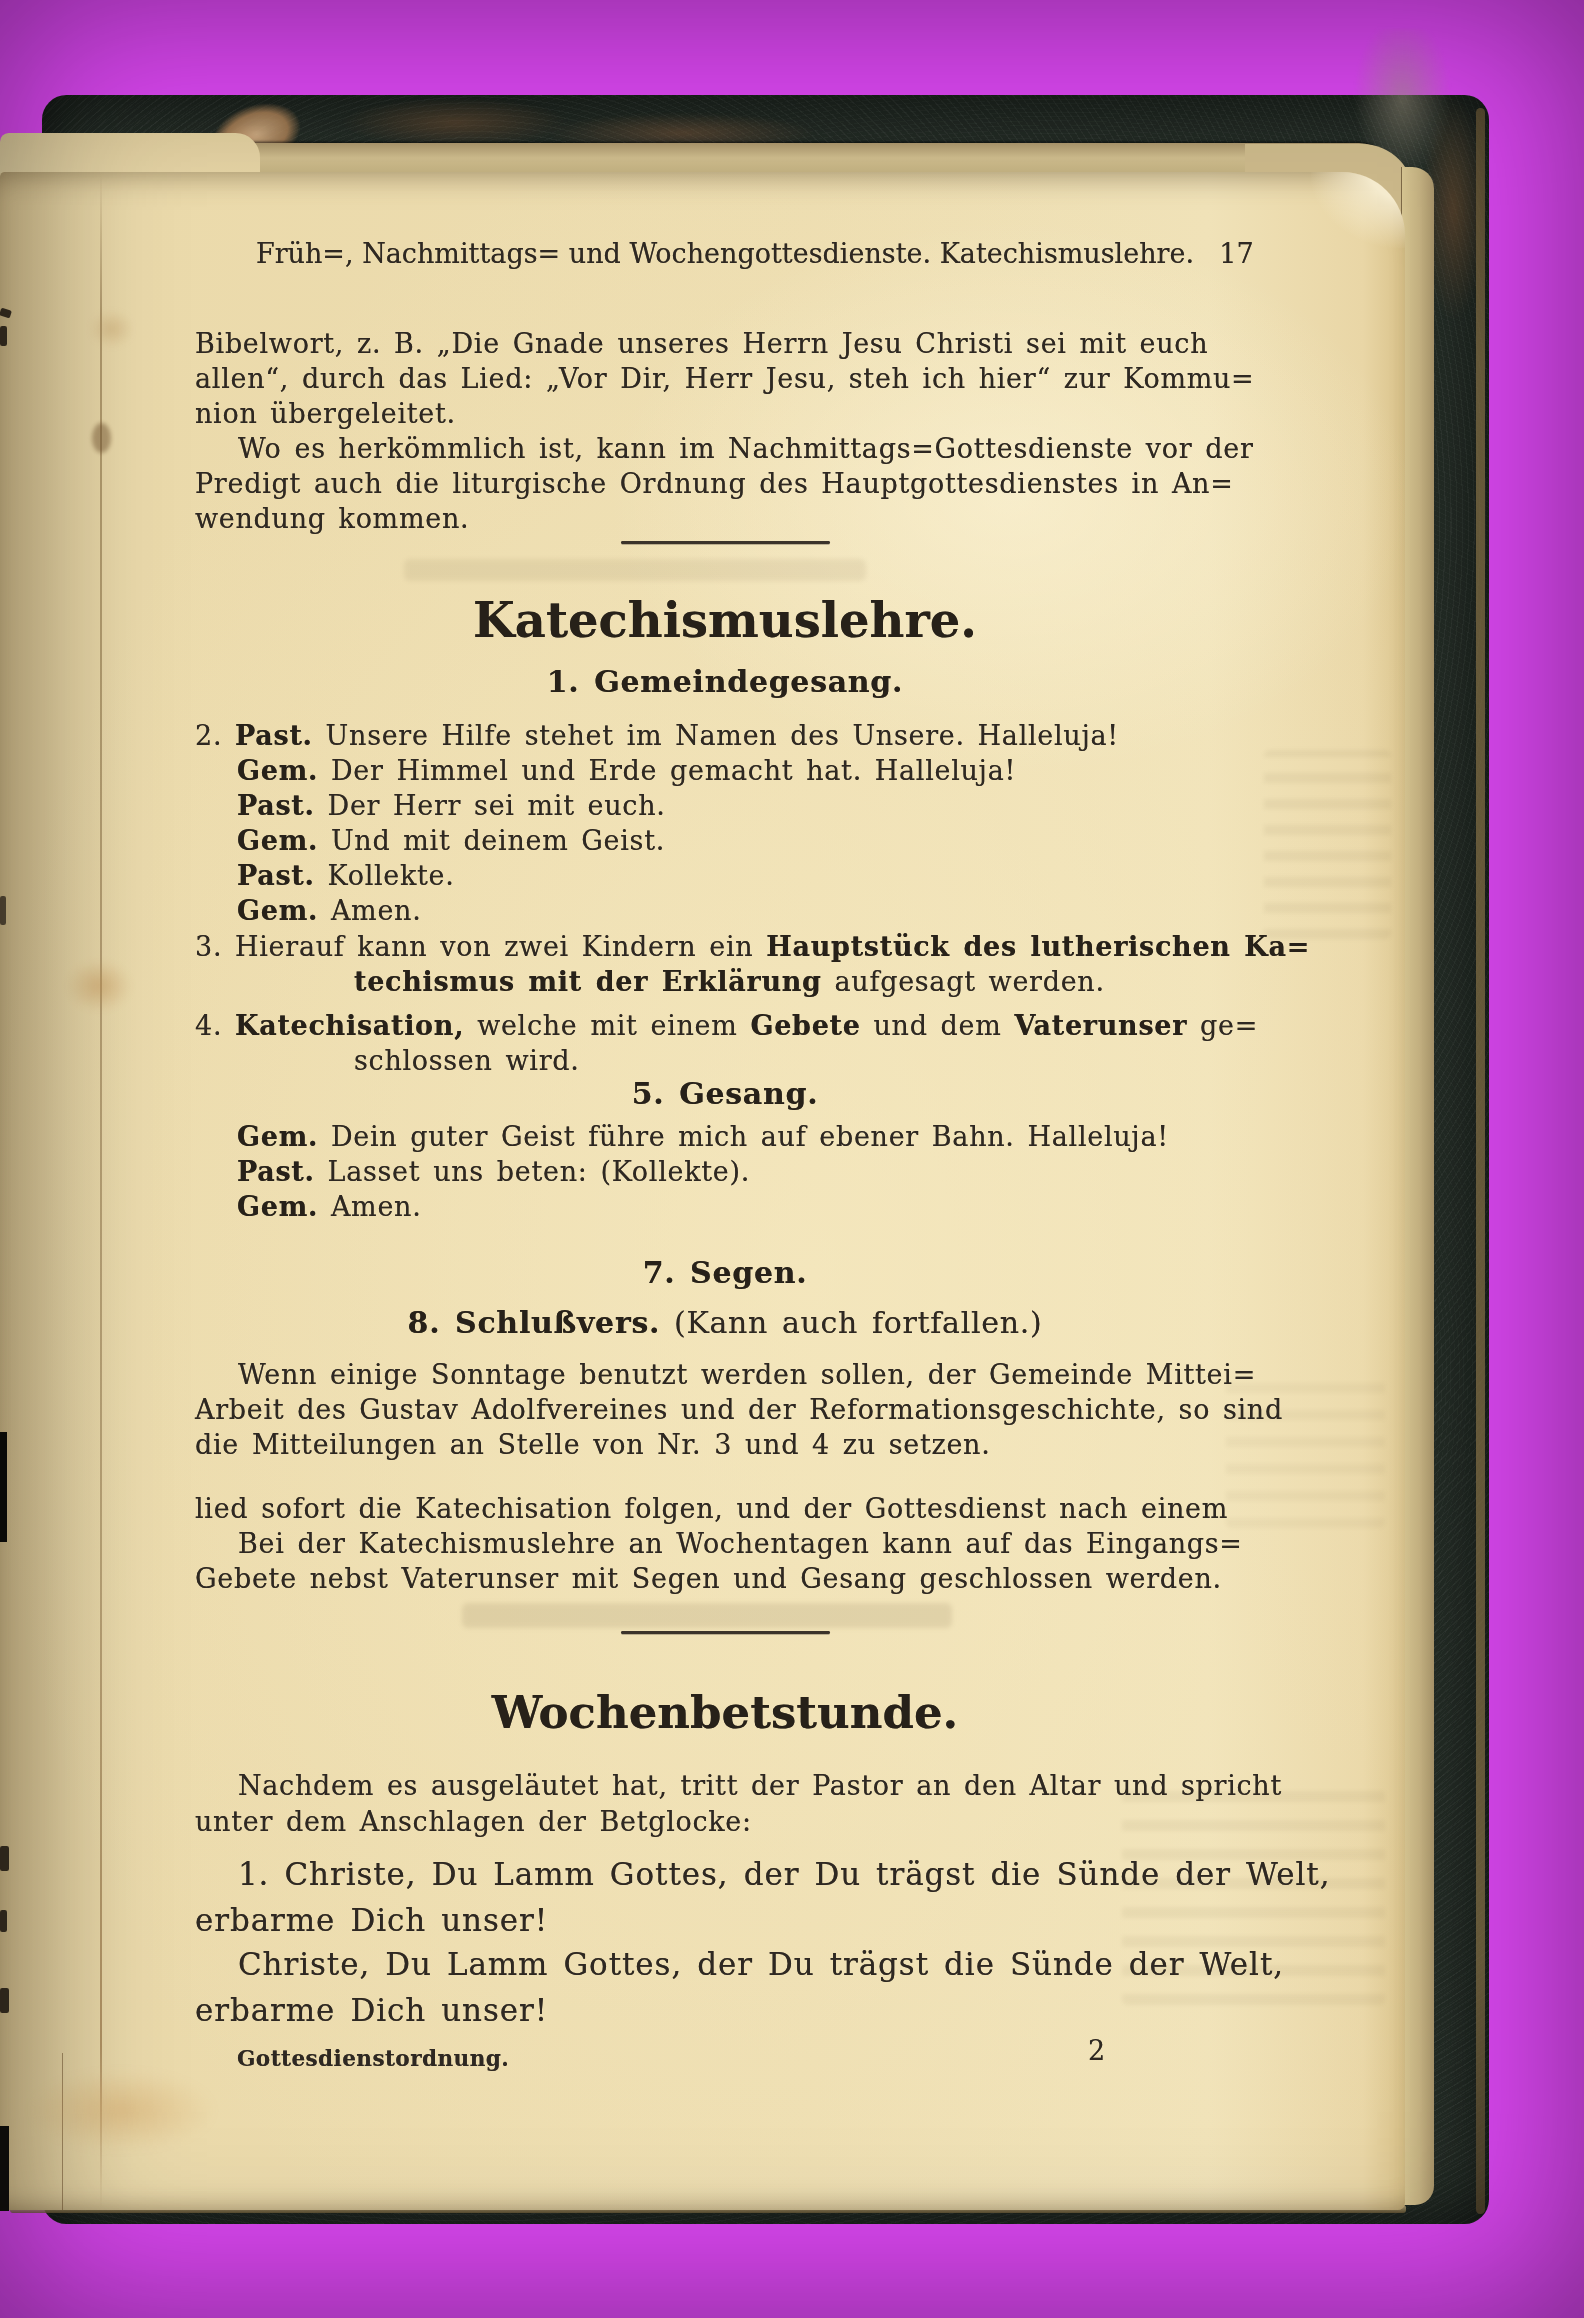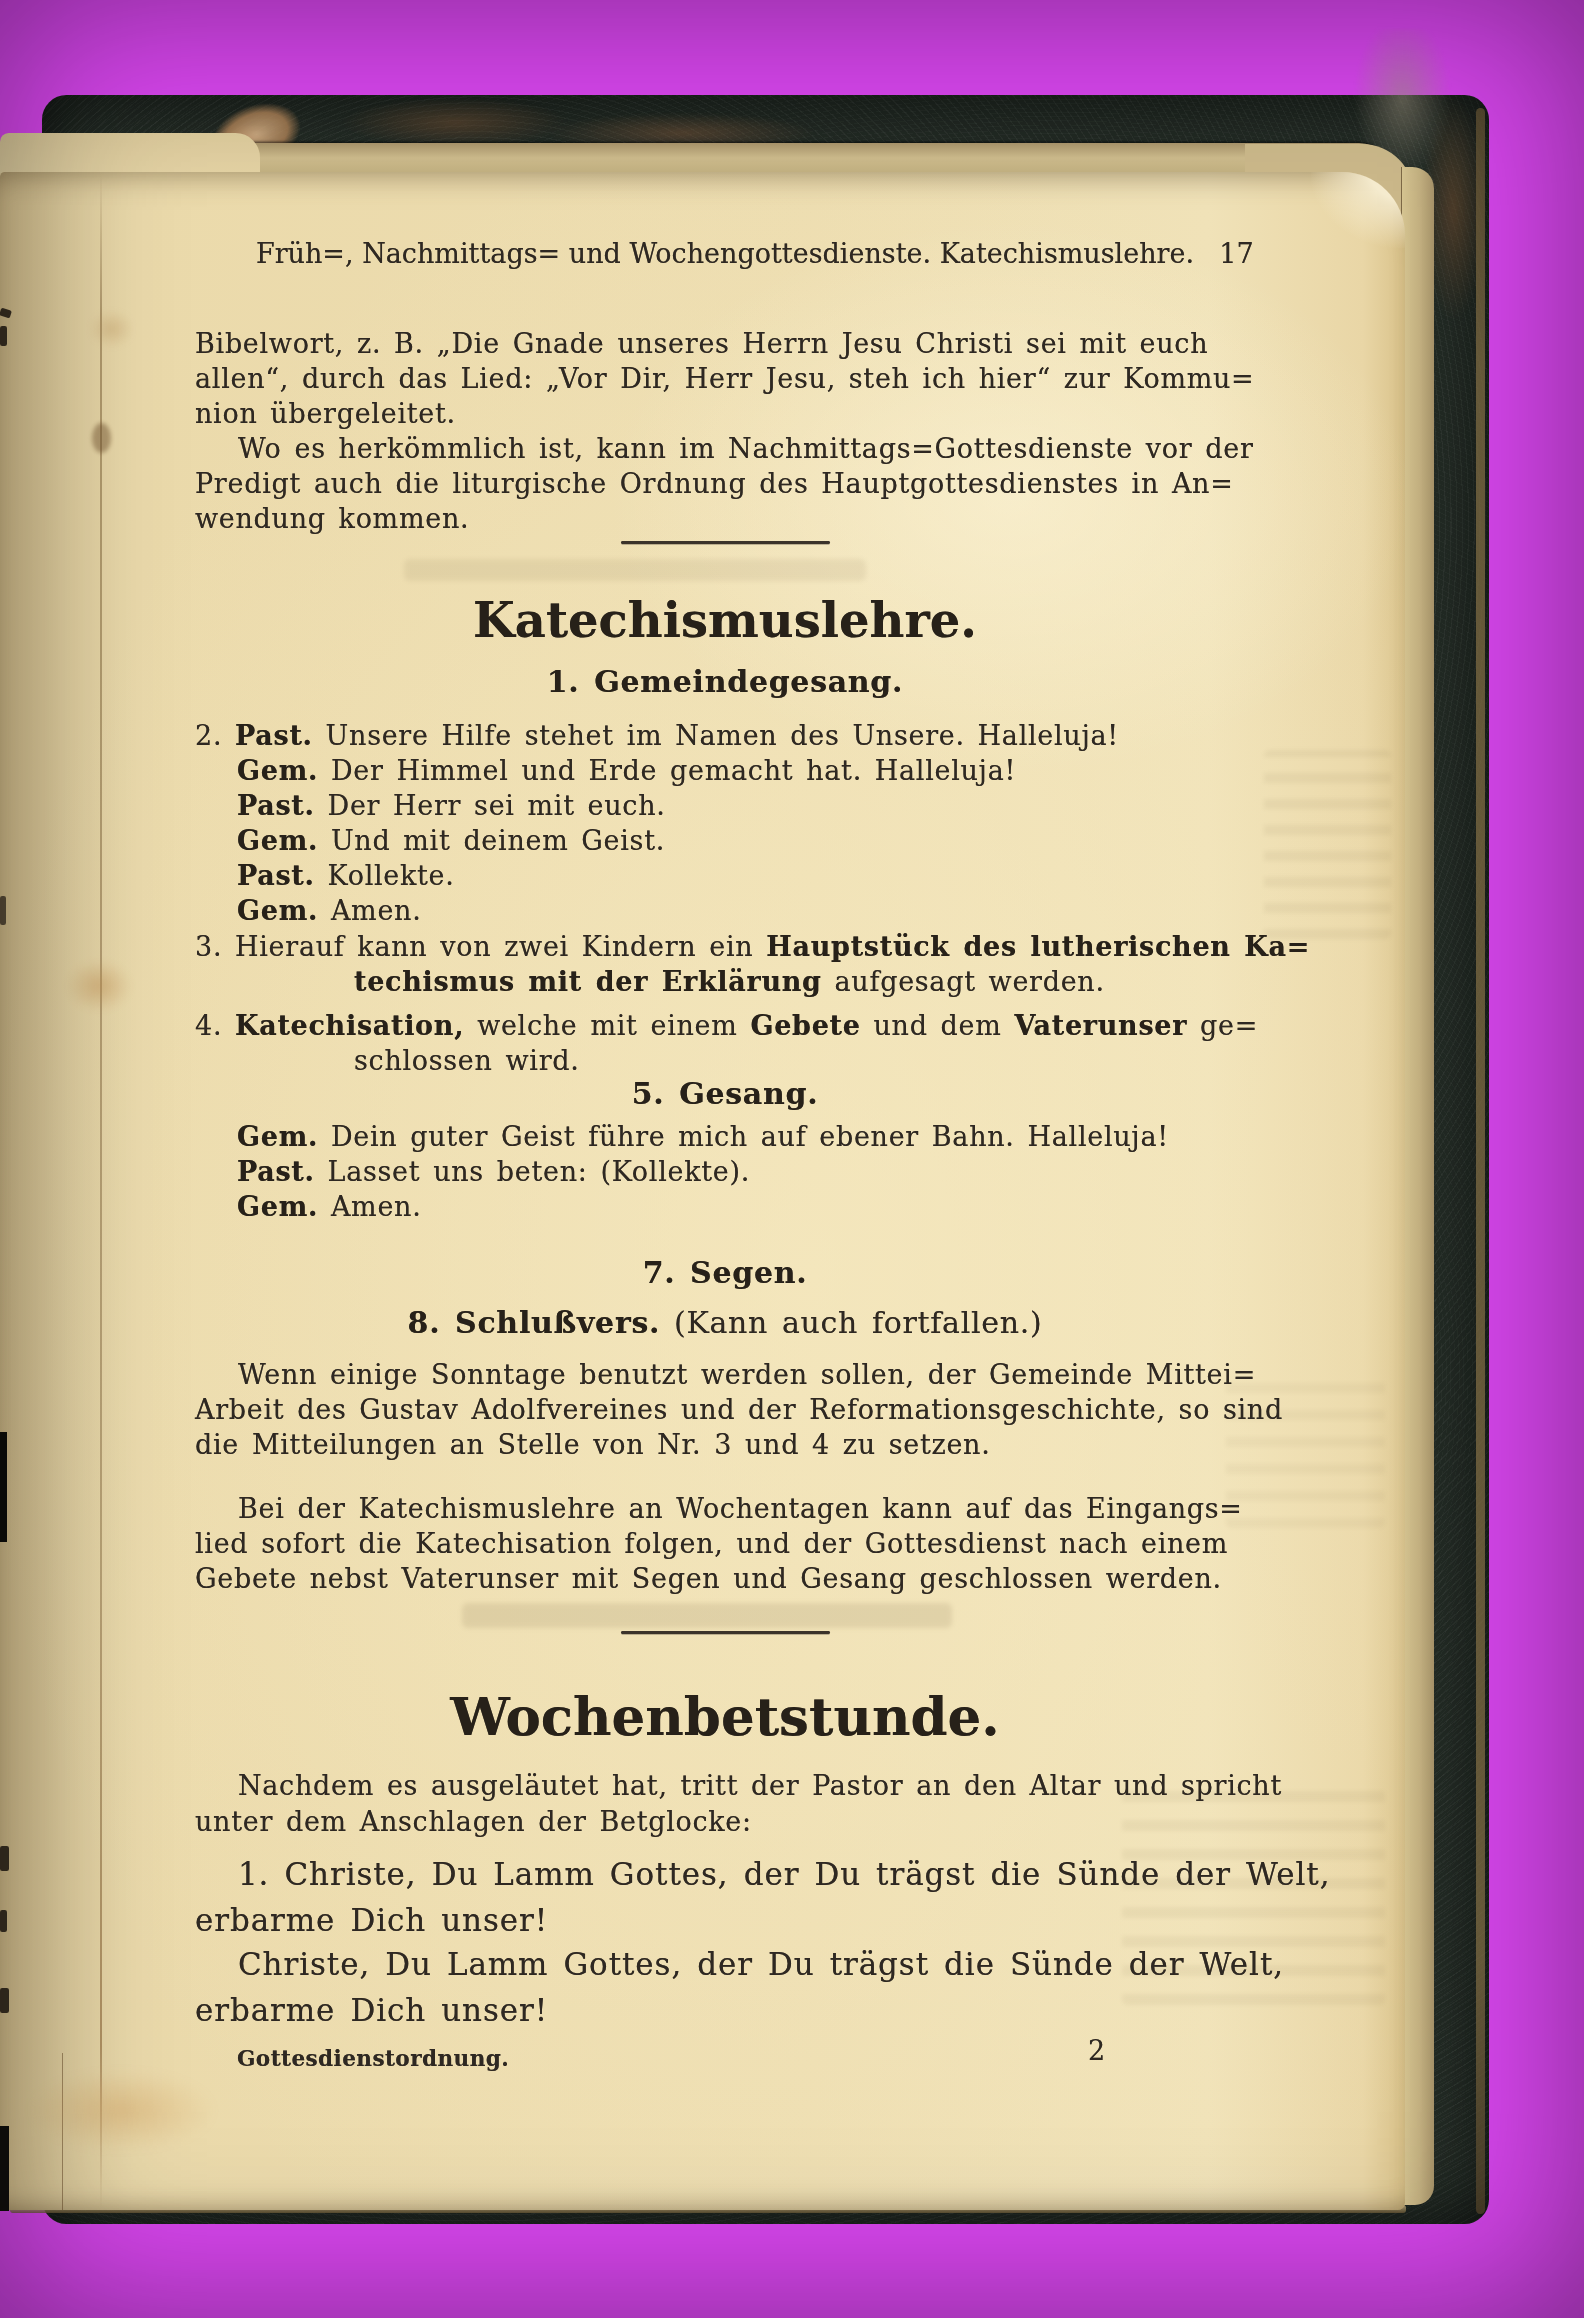--- a/index.html
+++ b/index.html
@@ -86,21 +86,21 @@
   .text-layer{position:absolute;inset:0;color:#2e2822;}
   .text-layer *{text-shadow:0 0 0.5px rgba(46,38,28,.65);}
   .runhead{position:absolute;left:195px;top:238px;width:1060px;font-size:27px;line-height:32px;text-align:center;}
   .rh-num{position:absolute;right:1.4px;top:0;font-size:27px;}
   .sec{position:absolute;left:195px;width:1060px;}
   .tline{white-space:nowrap;letter-spacing:0.7px;word-spacing:3.6px;}
   .sec-body .tline,.sec-list .tline{font-size:27px;line-height:35px;}
   .sec-body50 .tline{font-size:27px;line-height:36px;}
   .sec-body-lg .tline{font-size:31px;line-height:46px;letter-spacing:0.9px;word-spacing:4.3px;}
   .sec-h1{font-size:48px;line-height:1;font-weight:700;text-align:center;color:#272119;}
-  .sec-h2{font-size:53px;line-height:1;font-weight:700;text-align:center;color:#272119;}
+  .sec-h2{font-size:45px;line-height:1;font-weight:700;text-align:center;color:#272119;}
   .sec-subhead .tline{font-size:30px;line-height:33px;text-align:center;padding-left:0 !important;white-space:nowrap;}
   .bseg{font-weight:700;color:#272119;}
   .rule{width:209px;height:2.9px;margin:0 auto;background:#3b332a;border-radius:1.4px;box-shadow:0 0.7px 0 rgba(59,51,42,.4);}
   .footer{position:absolute;left:195px;top:2035px;width:1060px;height:36px;}
   .f-sig{position:absolute;left:42px;top:11px;font-size:21.6px;font-weight:700;letter-spacing:0.4px;}
   .f-num{position:absolute;left:893px;top:0;font-size:27px;}
 
   .vignette{position:absolute;inset:0;pointer-events:none;box-shadow:inset 0 0 173px rgba(0,0,0,.45);}
 </style>
 </head>
@@ -195,22 +195,22 @@
         </div>
         <div class="sec sec-subhead" style="top: 1306px;">
           <div class="tline"><span class="bseg">8. Schlußvers.</span><span class="rseg"> (Kann auch fortfallen.)</span></div>
         </div>
         <div class="sec sec-body" style="top: 1357px;">
           <div class="tline" style="padding-left: 43px;"><span class="rseg">Wenn einige Sonntage benutzt werden sollen, der Gemeinde Mittei=</span></div>
           <div class="tline"><span class="rseg">Arbeit des Gustav Adolfvereines und der Reformationsgeschichte, so sind</span></div>
           <div class="tline"><span class="rseg">die Mitteilungen an Stelle von Nr. 3 und 4 zu setzen.</span></div>
         </div>
         <div class="sec sec-body" style="top: 1491px;">
+          <div class="tline"><span class="rseg">lied sofort die Katechisation folgen, und der Gottesdienst nach einem</span></div>
           <div class="tline" style="padding-left: 43px;"><span class="rseg">Bei der Katechismuslehre an Wochentagen kann auf das Eingangs=</span></div>
-          <div class="tline"><span class="rseg">lied sofort die Katechisation folgen, und der Gottesdienst nach einem</span></div>
           <div class="tline"><span class="rseg">Gebete nebst Vaterunser mit Segen und Gesang geschlossen werden.</span></div>
         </div>
         <div class="sec sec-divider" style="top: 1631px;">
           <div class="rule"></div>
         </div>
         <div class="sec sec-h2" style="top: 1690px;">Wochenbetstunde.</div>
         <div class="sec sec-body50" style="top: 1768px;">
           <div class="tline" style="padding-left: 43px;"><span class="rseg">Nachdem es ausgeläutet hat, tritt der Pastor an den Altar und spricht</span></div>
           <div class="tline"><span class="rseg">unter dem Anschlagen der Betglocke:</span></div>
         </div>

